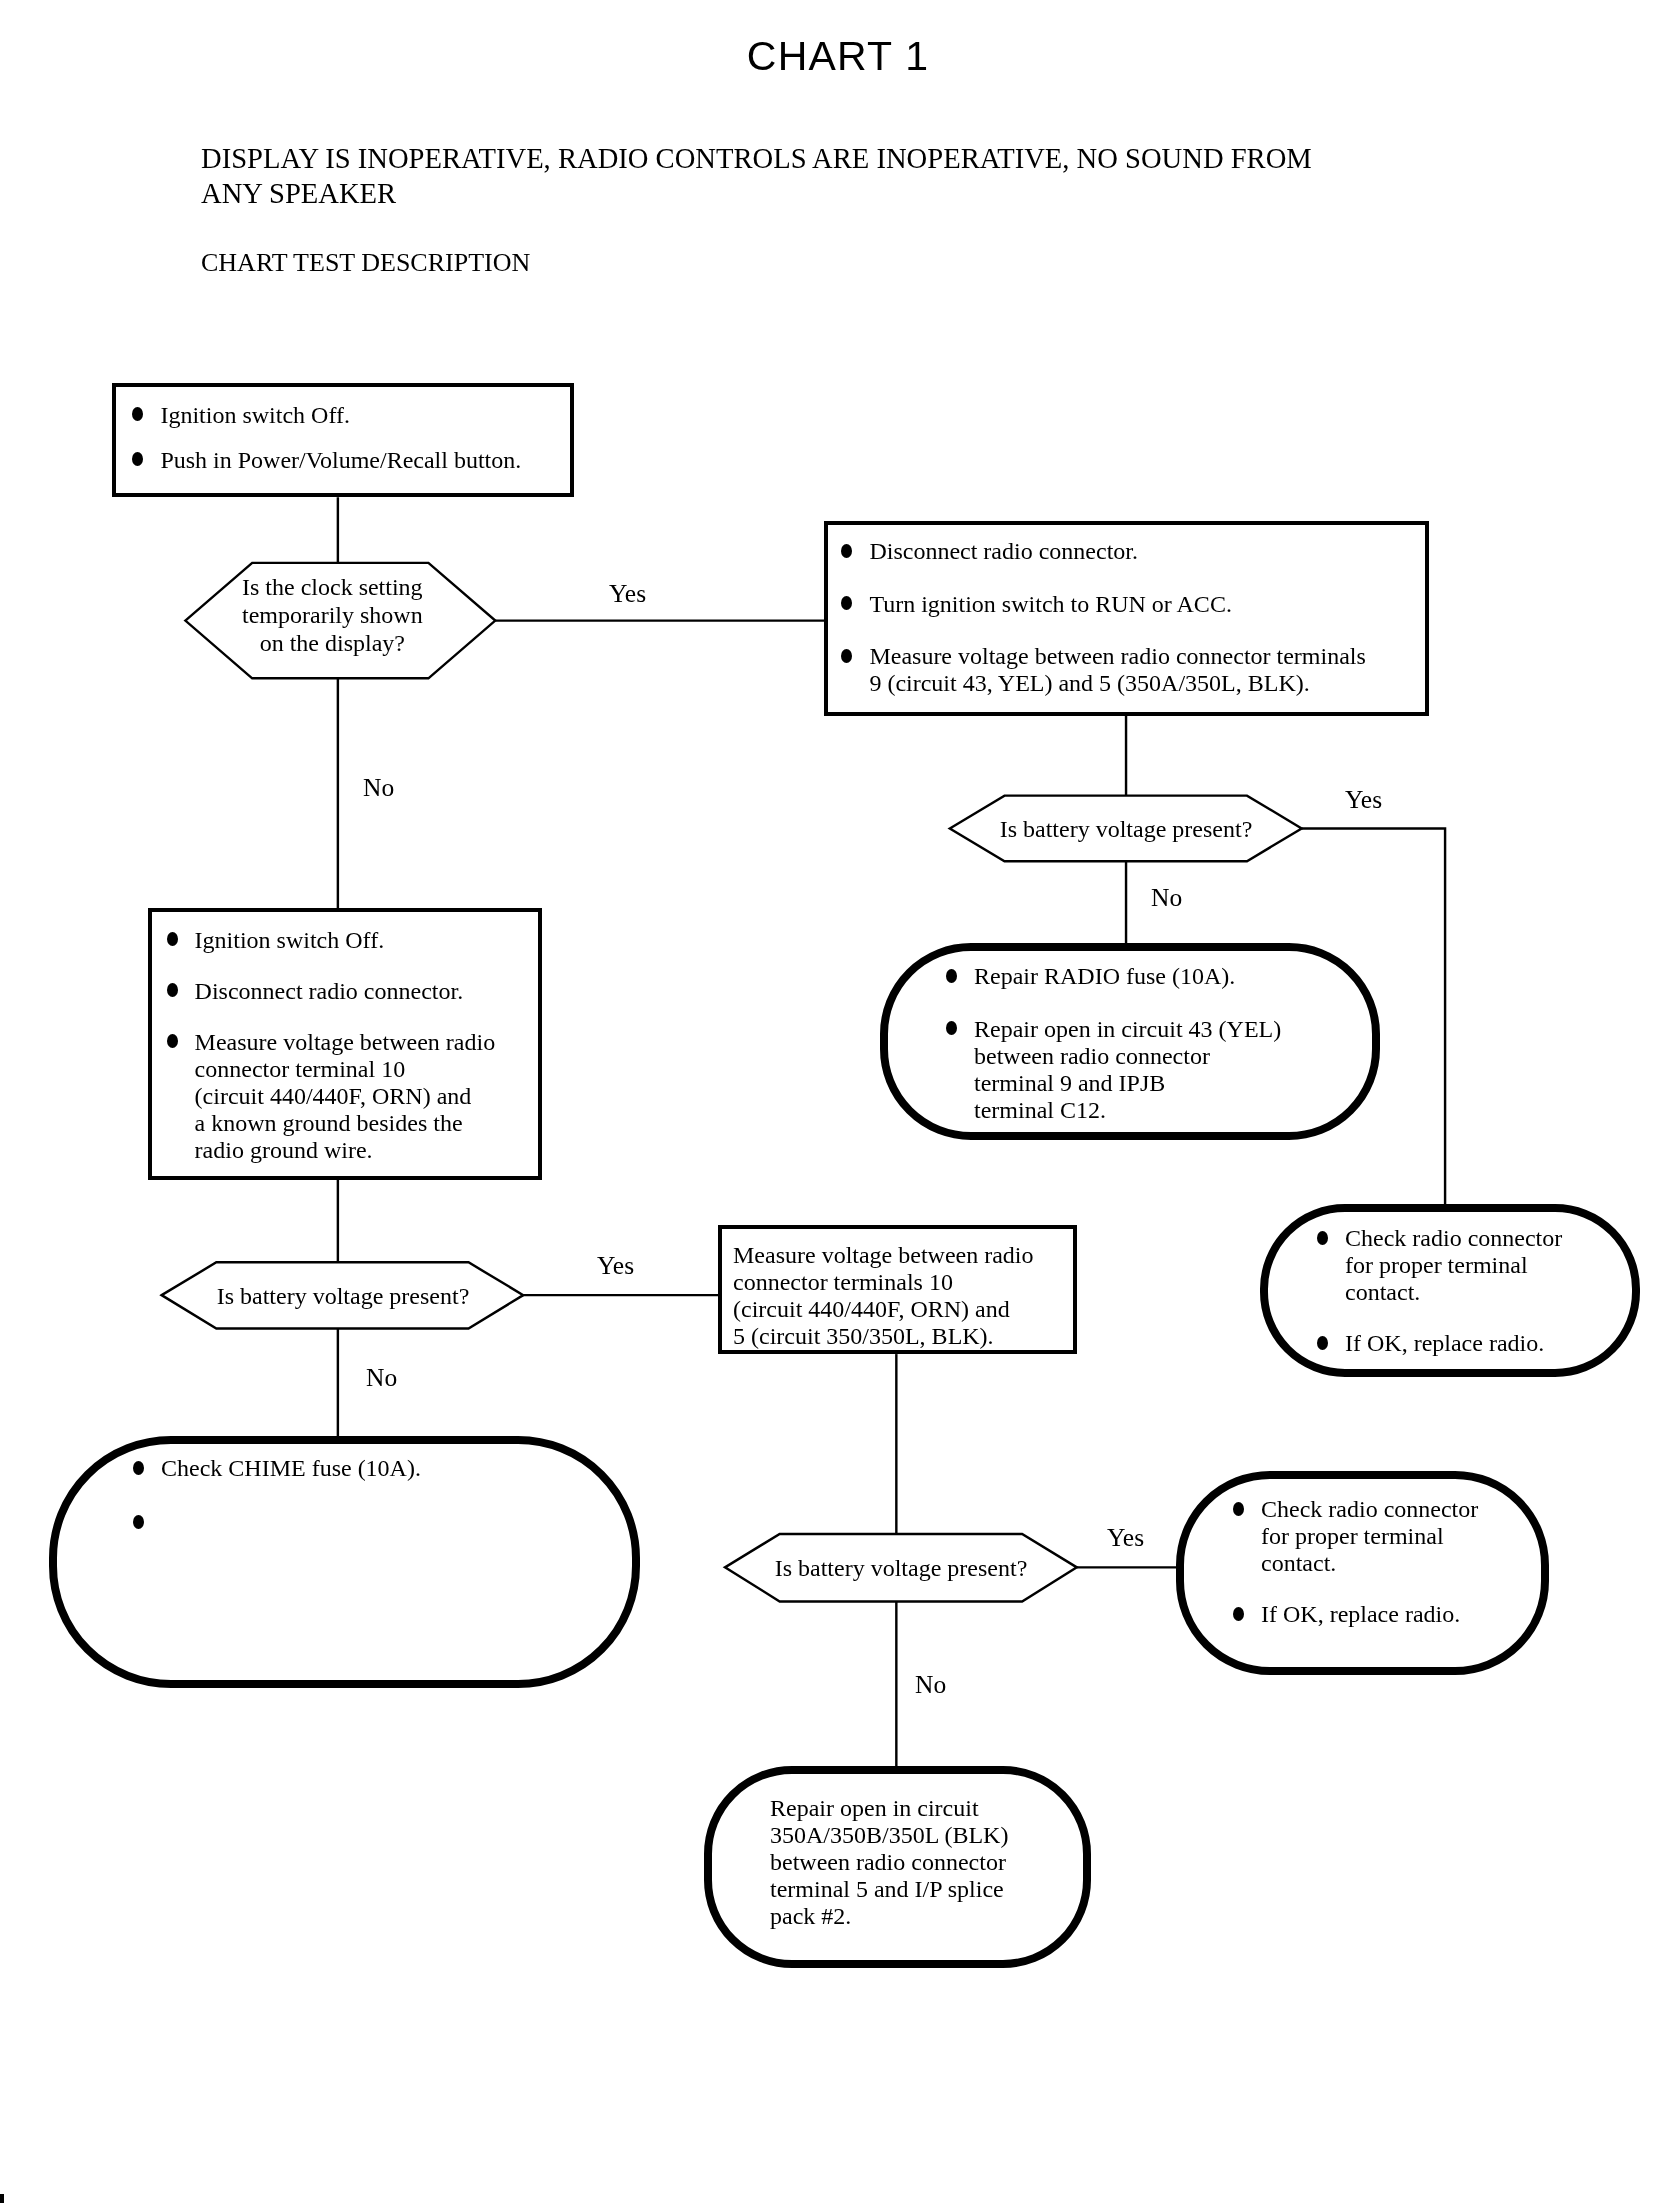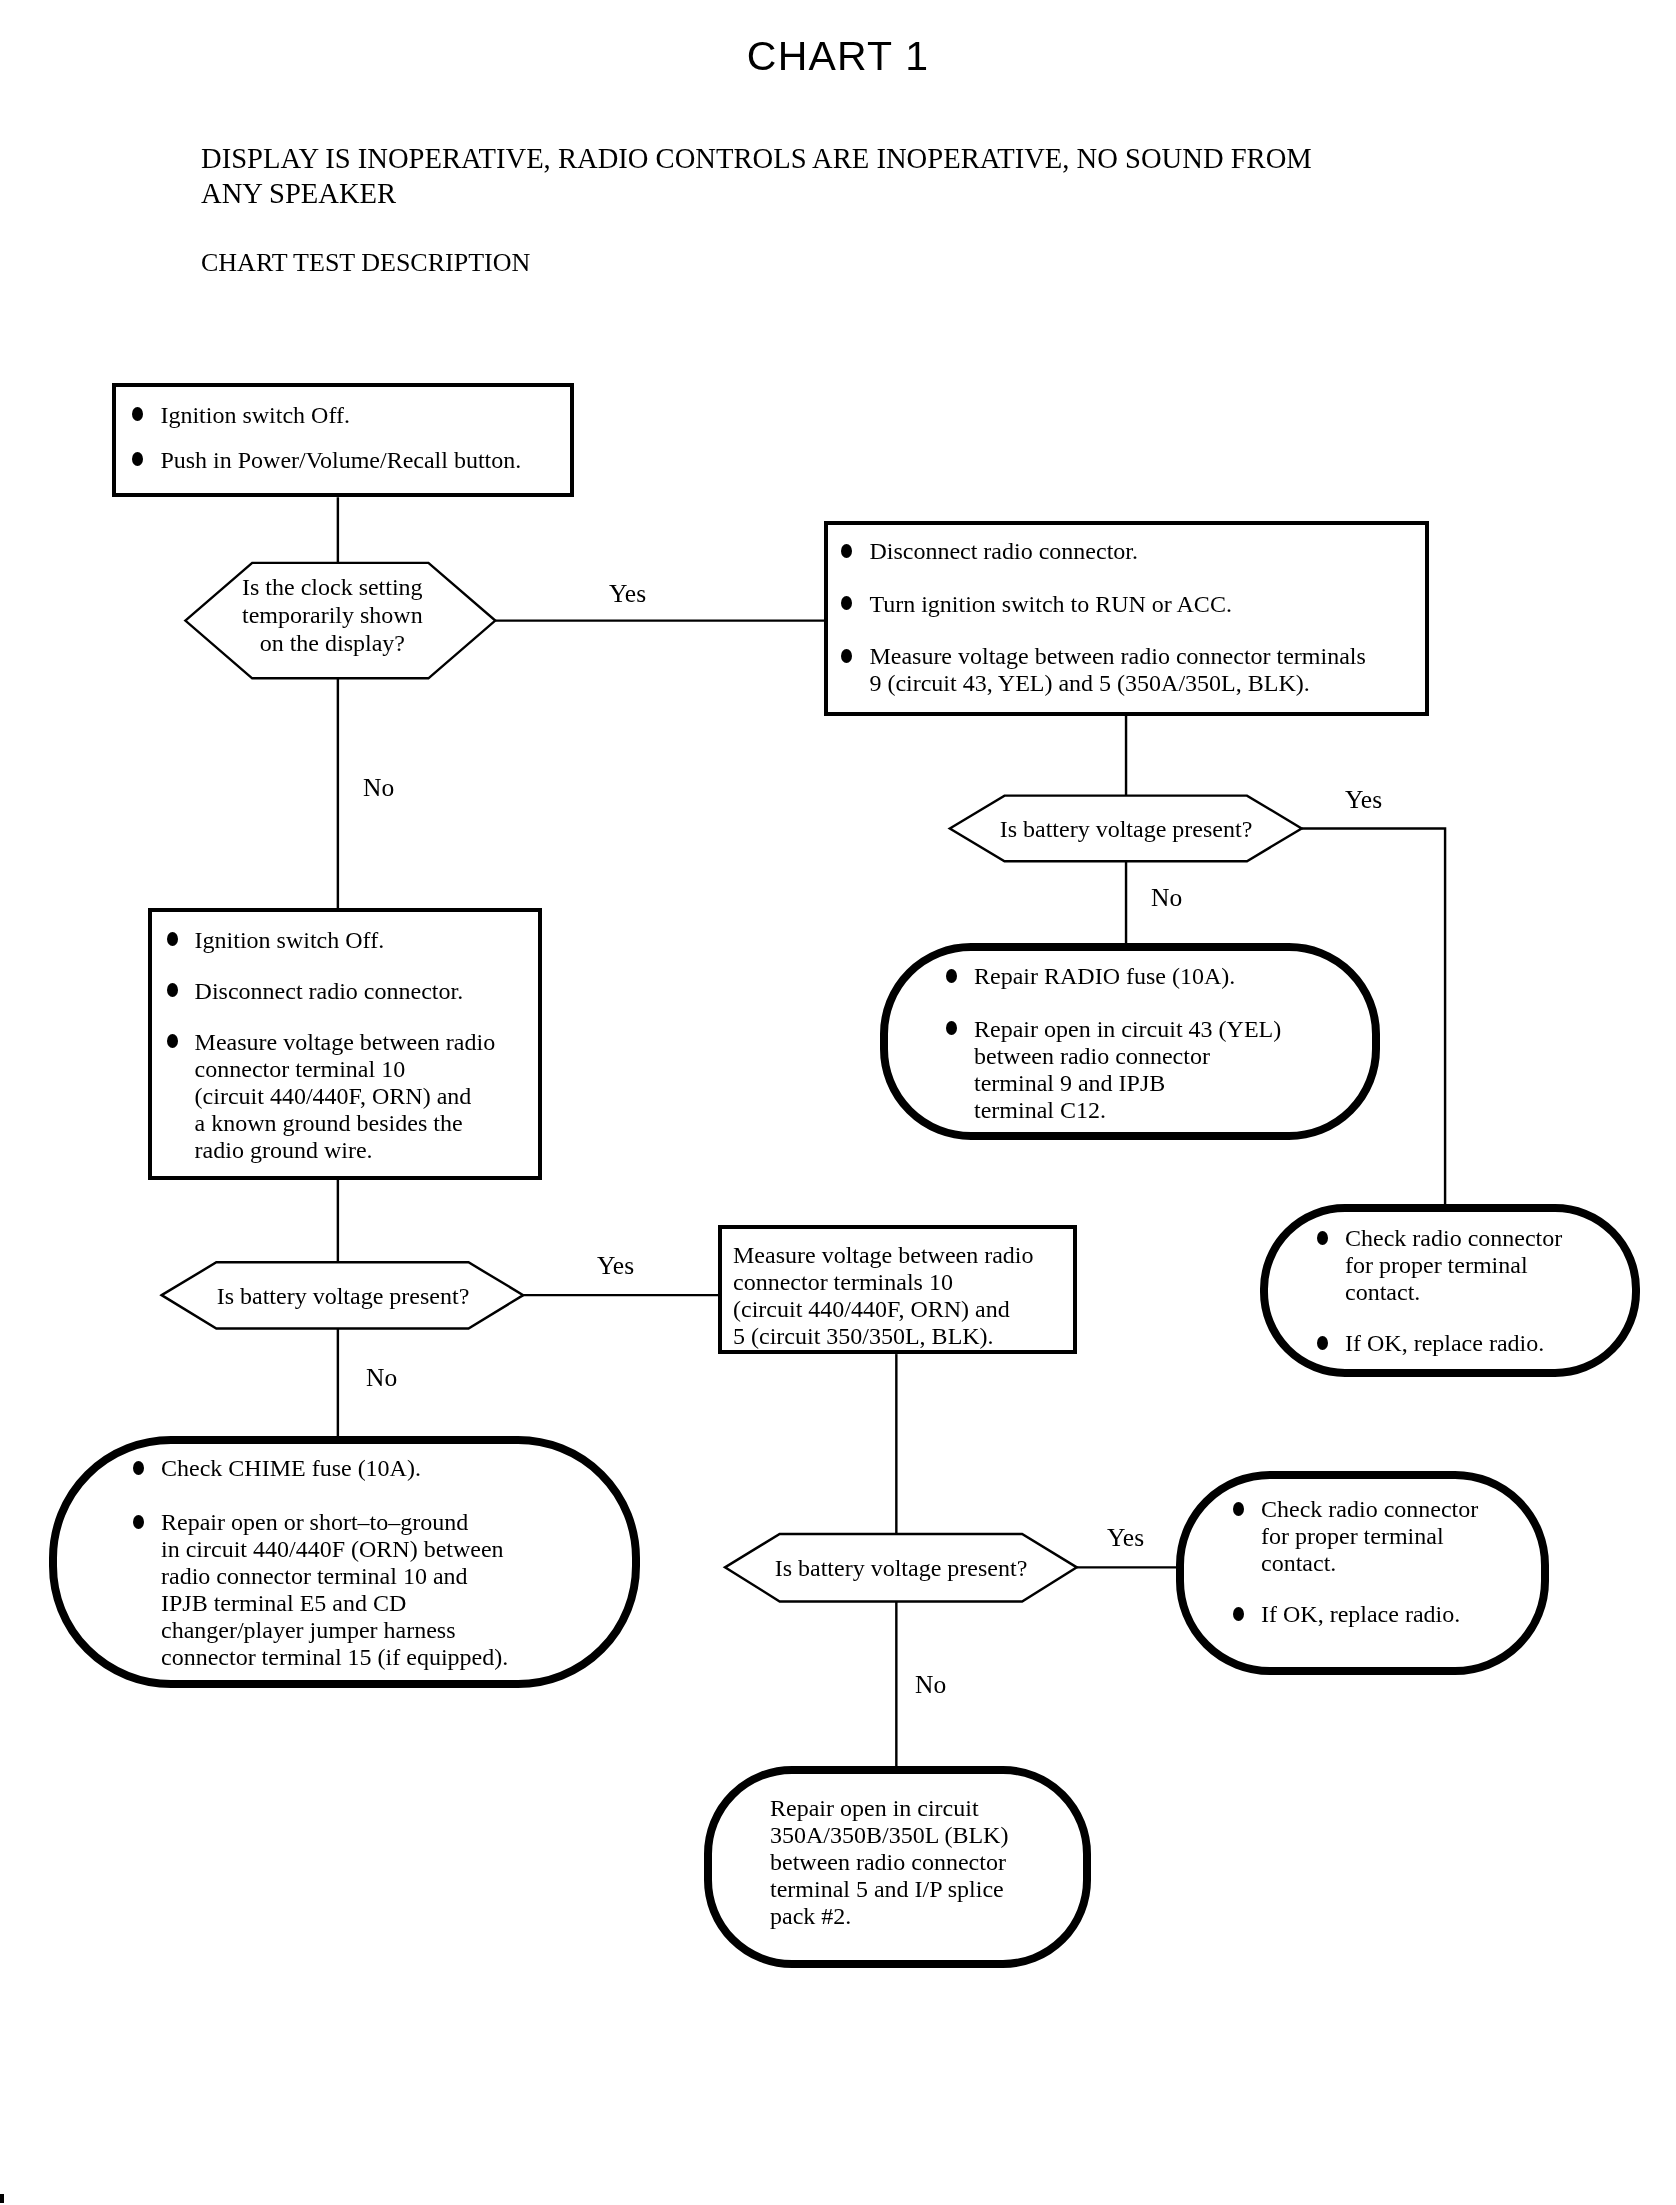--- a/index.html
+++ b/index.html
@@ -153,26 +153,20 @@
 5 (circuit 350/350L, BLK).</span>
   </div>
 
   <div class="box round" style="left:49px;top:1436px;width:591px;height:252px;border-radius:122px;padding:11px 3.6px 0 76px;gap:27px;">
     <div class="item">
       <span class="bullet"></span>
       <span class="txt">Check CHIME fuse (10A).</span>
     </div>
     <div class="item">
       <span class="bullet"></span>
-      <span class="txt">Repair open or short–to–ground
-in circuit 440/440F (ORN) between
-radio connector terminal 10 and
-IPJB terminal E5 and CD
-changer/player jumper harness
-connector terminal 15 (if equipped).</span>
     </div>
   </div>
 
   <div class="box round" style="left:1176px;top:1471px;width:373px;height:204px;border-radius:94px;padding:17px 3.6px 0 49px;gap:24px;">
     <div class="item">
       <span class="bullet"></span>
       <span class="txt">Check radio connector
 for proper terminal
 contact.</span>
     </div>

